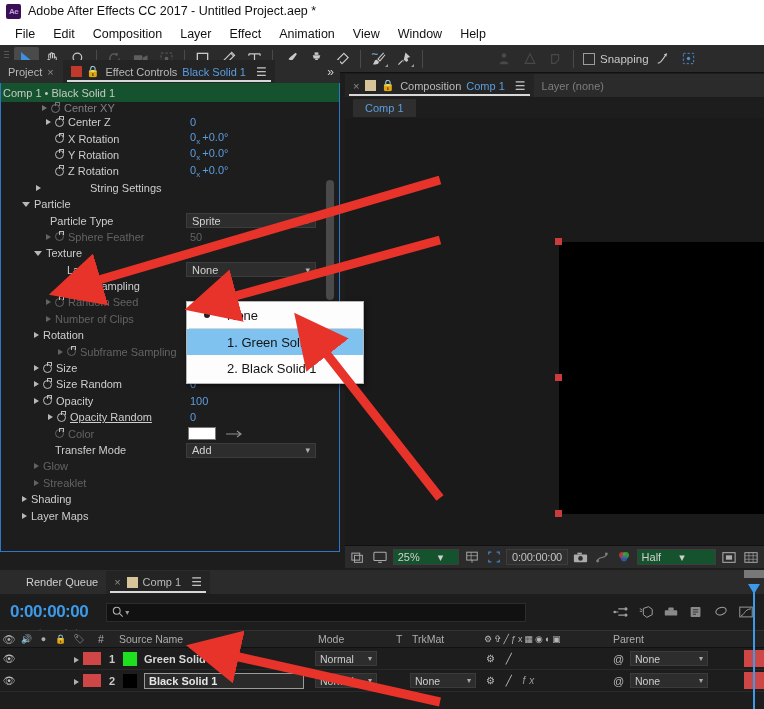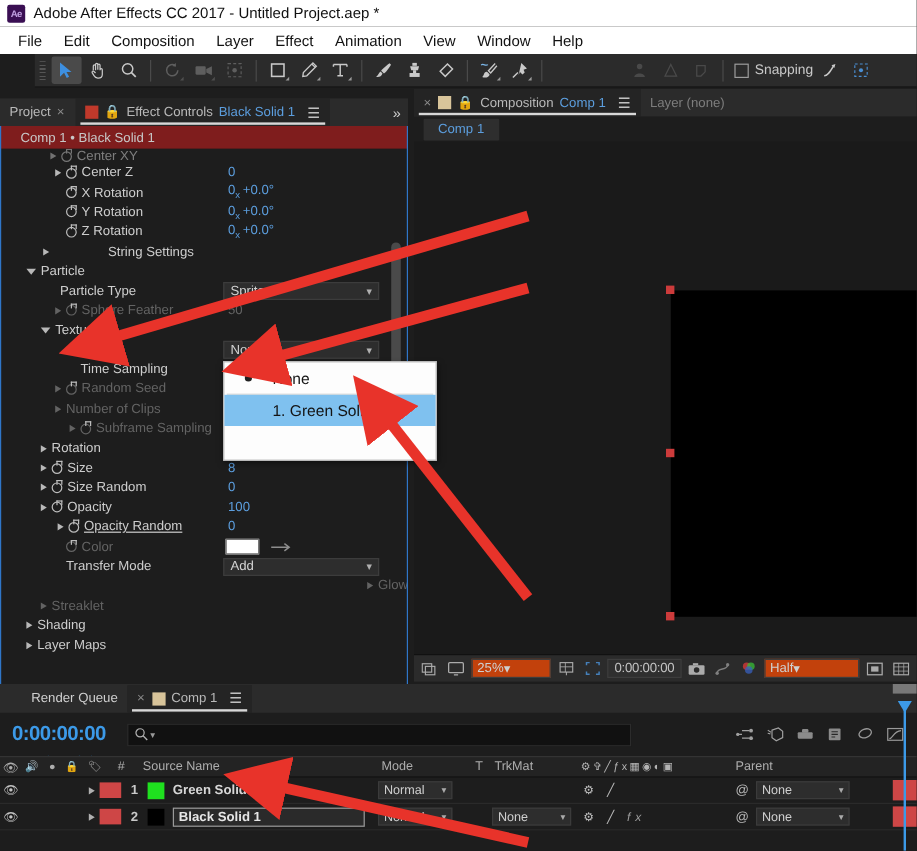--- a/index.html
+++ b/index.html
@@ -28,21 +28,21 @@
     height: 23px; background: #ffffff; color: #111;
     display: flex; align-items: center; font-size: 12.5px;
     padding-left: 6px;
   }
   .menubar .mi { padding: 2px 9px; cursor: default; }
 
   
   .toolbar {
     height: 28px; background: #2b2b2b;
     border-bottom: 1px solid #111;
-    display: flex; align-items: center; padding: 0 4px; gap: 1px; margin-left: 29px;
+    display: flex; align-items: center; padding: 0 4px; gap: 1px;
   }
   .grip { width: 5px; height: 16px; margin-right: 4px;
     background: repeating-linear-gradient(to bottom,#555 0 1px,transparent 1px 3px); }
   .tbtn {
     width: 25px; height: 23px; display: flex; align-items: center;
     justify-content: center; border-radius: 2px; position: relative;
   }
   .tbtn.active { background: #4a4a4a; }
   .tbtn.dim { opacity: .32; }
   .tsep { width: 1px; height: 18px; background: #4a4a4a; margin: 0 4px; }
@@ -70,26 +70,26 @@
     height:2px; background:#d8d8d8;
   }
   .tab .x { color: #8c8c8c; font-size: 11px; margin-right: 1px; }
   .swatch-sq { width: 11px; height: 11px; }
   .tabname { color: #b9b9b9; }
   .tabval { color: #5c9ede; }
   .hamb { color: #c0c0c0; font-size: 12px; margin-left: 5px; }
   .chev-dbl { color: #d0d0d0; font-size: 12px; margin-left: auto; padding-right: 6px; }
 
   
-  #fx-panel { left: 0; top: 82px; width: 340px; height: 397px; }
+  #fx-panel { left: 0; top: 60px; width: 340px; height: 397px; }
   .fx-border { position:absolute; left:0; top:23px; width:340px; height:469px;
                border:1px solid #2f76c9; border-top:none; }
   .fx-crumb {
     height: 19px; font-size: 11px; color: #c8c8c8;
-    display: flex; align-items: center; padding-left: 17px; background: #7f1d1d;
+    display: flex; align-items: center; padding-left: 3px; background: #14532d;
   }
   .fx-list { position: relative; height: 447px; overflow: hidden; background: #1d1d1d; }
   .fx-row { display: flex; align-items: center; height: 16.4px; font-size: 11px; position: relative; }
   .fx-row .lbl { color: #cdcdcd; white-space: nowrap; }
   .fx-row.dim .lbl, .fx-row.dim .val { color: #636363; }
   .fx-row.dim .arrow { border-left-color: #636363; }
   .fx-row.dim .stopw { border-color: #636363; }
   .arrow {
     width: 0; height: 0; border-left: 5px solid #b8b8b8;
     border-top: 3.5px solid transparent; border-bottom: 3.5px solid transparent;
@@ -149,22 +149,22 @@
   }
   .comp-stage { position: relative; height: 427px; background: #1a1a1a; overflow: hidden; }
   .solid-black { position: absolute; left: 214px; top: 124px; width: 300px; height: 272px; background: #000; }
   .handle { position: absolute; width: 7px; height: 7px; background: #cc3b3b; }
   .comp-toolbar {
     height: 23px; background: #2b2b2b; border-top: 1px solid #111;
     display: flex; align-items: center; gap: 3px; padding: 0 4px; font-size: 11px;
   }
   .ct-icon { width: 20px; height: 18px; display:flex; align-items:center; justify-content:center; opacity:.85; }
   .mini-dd {
-    height: 16px; background: #c2410c; border: 1px solid #3d3d3d;
-    display: flex; align-items: center; padding: 0 4px; gap: 0;
+    height: 16px; background: #14532d; border: 1px solid #3d3d3d;
+    display: flex; align-items: center; padding: 0 4px; gap: 18px;
     font-size: 11px; color: #cfcfcf;
   }
   .tc-box { font-size: 11px; color: #c2c2c2; background:#2f2f2f; border:1px solid #3d3d3d;
             padding: 1px 5px; letter-spacing:-.2px; }
 
   
   #timeline { position: absolute; left: 0; top: 570px; width: 764px; height: 139px; background: #1d1d1d; }
   .tl-tabs { height: 24px; background: #2b2b2b; display: flex; align-items: center; font-size: 11px; }
   .tl-head { height: 36px; display: flex; align-items: center; position: relative; }
   .tl-timecode { color: #3c9ae8; font-size: 17px; font-weight: bold; padding-left: 10px; letter-spacing: -.5px; }
@@ -447,28 +447,28 @@
         </div>
         <div class="fx-row dim" style="padding-left: 46px;">
           <span class="arrow"></span>
           <span class="stopw"></span>
           <span class="lbl">Random Seed</span>
         </div>
         <div class="fx-row dim" style="padding-left: 46px;">
           <span class="arrow"></span>
           <span class="lbl">Number of Clips</span>
         </div>
+        <div class="fx-row" style="padding-left: 34px;">
+          <span class="arrow"></span>
+          <span class="lbl">Rotation</span>
+        </div>
         <div class="fx-row dim" style="padding-left: 58px;">
           <span class="arrow"></span>
           <span class="stopw"></span>
           <span class="lbl">Subframe Sampling</span>
-        </div>
-        <div class="fx-row" style="padding-left: 34px;">
-          <span class="arrow"></span>
-          <span class="lbl">Rotation</span>
         </div>
         <div class="fx-row" style="padding-left: 34px;">
           <span class="arrow"></span>
           <span class="stopw"></span>
           <span class="lbl">Size</span>
           <span class="val">8</span>
         </div>
         <div class="fx-row" style="padding-left: 34px;">
           <span class="arrow"></span>
           <span class="stopw"></span>
@@ -497,21 +497,21 @@
             </svg></span>
         </div>
         <div class="fx-row" style="padding-left: 46px;">
           <span class="arrow" style="visibility: hidden;"></span>
           <span class="lbl">Transfer Mode</span>
           <span class="ddown">
             <span>Add</span>
             <span class="cv">▾</span>
           </span>
         </div>
-        <div class="fx-row dim" style="padding-left: 34px; justify-content: flex-end;">
+        <div class="fx-row dim" style="padding-left: 34px;">
           <span class="arrow"></span>
           <span class="lbl">Glow</span>
         </div>
         <div class="fx-row dim" style="padding-left: 34px;">
           <span class="arrow"></span>
           <span class="lbl">Streaklet</span>
         </div>
         <div class="fx-row" style="padding-left: 22px;">
           <span class="arrow"></span>
           <span class="lbl">Shading</span>
@@ -529,20 +529,24 @@
     <div class="dd-item">
       <span class="radio-col">
           <span class="dot"></span>
         </span>
       <span>None</span>
     </div>
     <div class="dd-sep"></div>
     <div class="dd-item hl">
       <span class="radio-col"></span>
       <span>1. Green Solid 1</span>
+    </div>
+    <div class="dd-item">
+      <span class="radio-col"></span>
+      <span>2. Black Solid 1</span>
     </div>
   </div>
 
   <div class="panel" id="comp-panel">
     <div class="tabbar">
       <div class="tab sel">
         <span class="x">×</span>
         <span class="swatch-sq" style="background:#d8c49a"></span>
         <span style="color:#bbb;font-size:11px">🔒</span>
         <span class="tabname">Composition</span>

